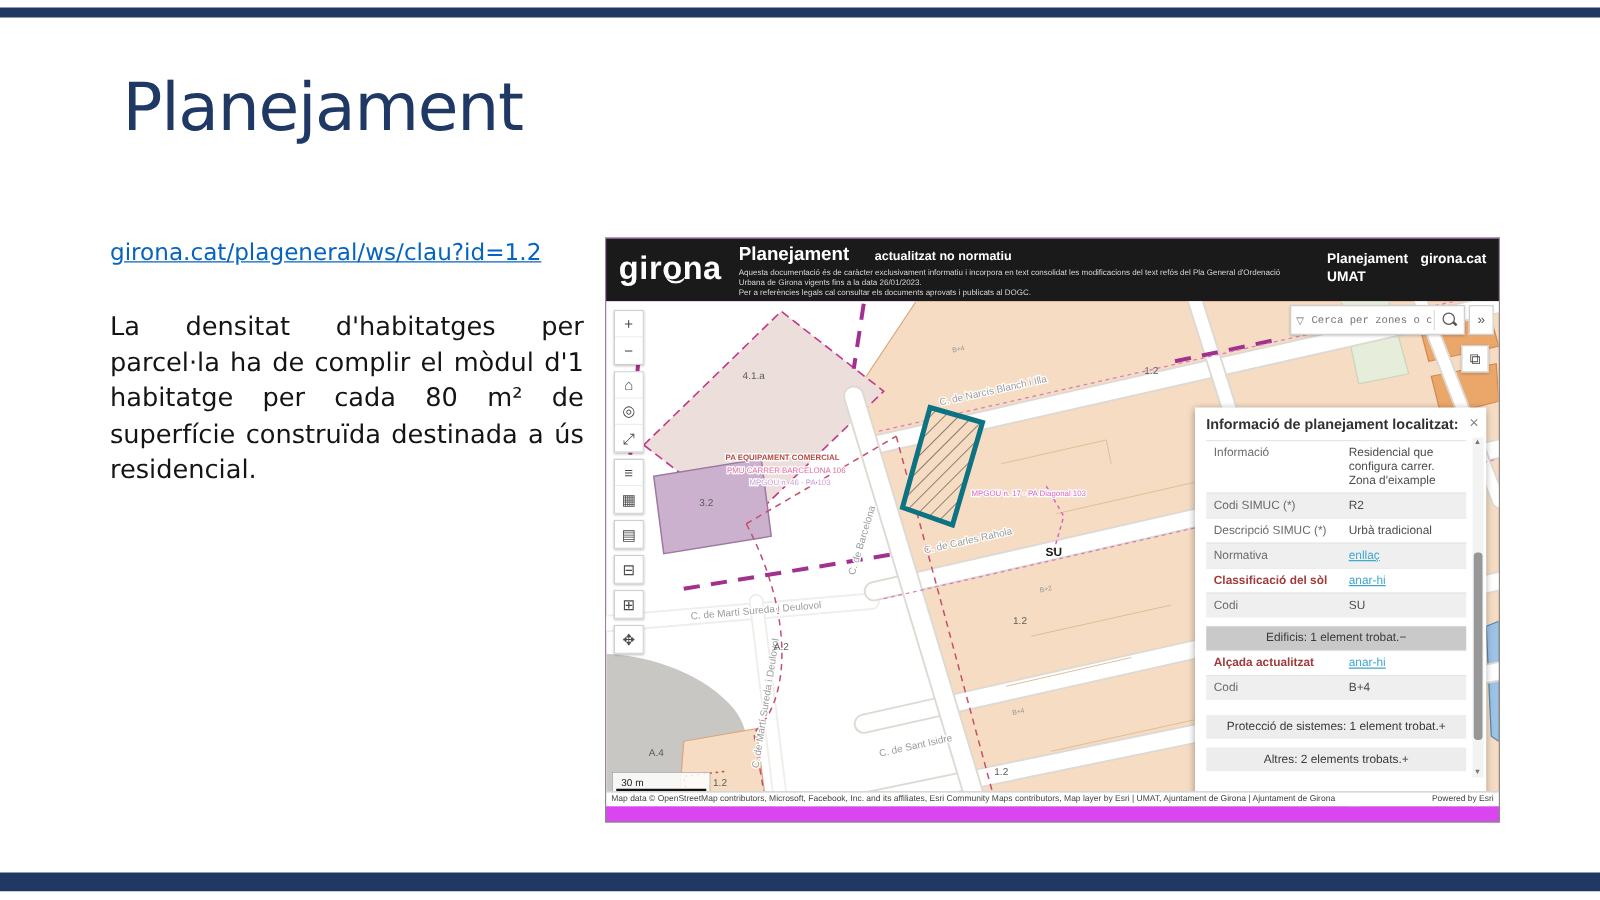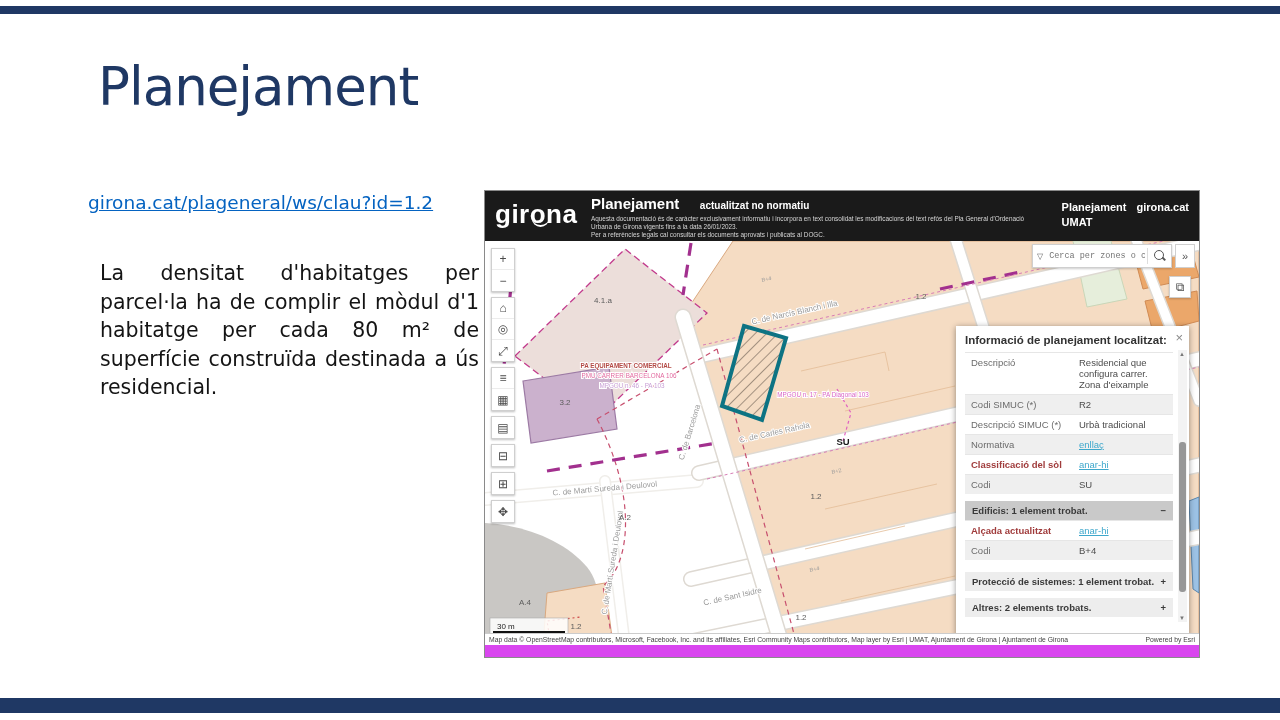--- a/index.html
+++ b/index.html
@@ -6,21 +6,21 @@
   body{width:1280px;height:720px;background:#fff;position:relative;overflow:hidden;
        font-family:"Liberation Sans",sans-serif}
 
   .bar-top{position:absolute;top:6px;left:0;width:1280px;height:8px;background:#1f3864}
   .bar-bottom{position:absolute;top:698px;left:0;width:1280px;height:15px;background:#1f3864}
 
   .slide-title{position:absolute;left:98px;top:56px;margin:0;font-family:"DejaVu Sans",sans-serif;
     font-size:53px;font-weight:500;color:#1f3864;letter-spacing:-1px}
   .slide-link{position:absolute;left:88px;top:192px;font-family:"DejaVu Sans",sans-serif;
     font-size:18.5px;color:#0563c1;text-decoration:underline;cursor:pointer}
-  .slide-body{position:absolute;left:88px;top:247px;width:379px;margin:12px;
+  .slide-body{position:absolute;left:88px;top:247px;width:379px;margin:0;
     font-family:"DejaVu Sans",sans-serif;font-size:20.5px;line-height:28.5px;color:#141414;text-align:justify}
 
   
   .map-shot{position:absolute;left:484px;top:190px;width:716px;height:468px;border:1px solid #8a8a8a;
     box-sizing:border-box;background:#d946ef}
   .app-header{position:relative;height:50px;background:#1a1a1a;color:#fff}
   .logo{position:absolute;left:10px;top:8px;font-size:26px;font-weight:bold;letter-spacing:.5px}
   .logo::after{content:"";position:absolute;left:37px;bottom:3px;width:17px;height:7px;
     border-bottom:2.5px solid #fff;border-radius:0 0 9px 9px}
   .hdr-main{position:absolute;left:106px;top:4px;width:438px}
@@ -66,21 +66,21 @@
   .p-close{position:absolute;right:6px;top:4px;font-size:13px;color:#8a8a8a;background:none;border:none;
     cursor:pointer;padding:0}
   .p-row{display:flex;border-top:1px solid #e6e6e6}
   .p-row:first-child{border-top:none}
   .p-label{width:102px;padding:4px 4px 4px 6px;color:#6b6b6b;flex-shrink:0}
   .p-value{flex:1;padding:4px 2px;color:#4c4c4c}
   .shade{background:#efefef}
   .p-link{color:#3fa8cc;text-decoration:underline;cursor:pointer}
   .red{color:#a03c3c;font-weight:bold}
   .p-note{padding:6px 0 5px;color:#555;font-size:8.8px;border-top:1px solid #e6e6e6}
-  .g-bar{display:flex;justify-content:space-between;background:#c9c9c9;font-weight:bold;color:#3a3a3a;
+  .g-bar{display:flex;justify-content:center;background:#c9c9c9;font-weight:normal;color:#3a3a3a;
     padding:4px 7px;margin-top:7px;cursor:pointer}
   .g-bar.light{background:#ededed}
   .scroll-track{position:absolute;right:2px;top:24px;width:9px;height:272px;background:#f3f3f3}
   .scroll-thumb{position:absolute;left:1px;top:92px;width:7px;height:150px;background:#979797;border-radius:3px}
   .scroll-up{position:absolute;left:1px;top:1px;font-size:6px;color:#777}
   .scroll-down{position:absolute;left:1px;bottom:1px;font-size:6px;color:#777}
 
   .attribution{position:absolute;left:0;bottom:0;width:100%;height:12px;background:#fff;border-top:1px solid #ccc;
     font-size:6.8px;color:#3f3f3f;display:flex;justify-content:space-between;align-items:center;
     padding:0 4px;box-sizing:border-box;z-index:7}
@@ -262,21 +262,21 @@
         <span class="lens"></span>
       </div>
       <button class="expand-btn">»</button>
       <button class="select-btn">⧉</button>
 
       <div class="panel">
         <button class="p-close">×</button>
         <div class="p-title">Informació de planejament localitzat:</div>
 
         <div class="p-row">
-          <div class="p-label">Descripció</div>
+          <div class="p-label">Informació</div>
           <div class="p-value">Residencial que configura carrer. Zona d'eixample</div>
         </div>
         <div class="p-row shade">
           <div class="p-label">Codi SIMUC (*)</div>
           <div class="p-value">R2</div>
         </div>
         <div class="p-row">
           <div class="p-label">Descripció SIMUC (*)</div>
           <div class="p-value">Urbà tradicional</div>
         </div>

